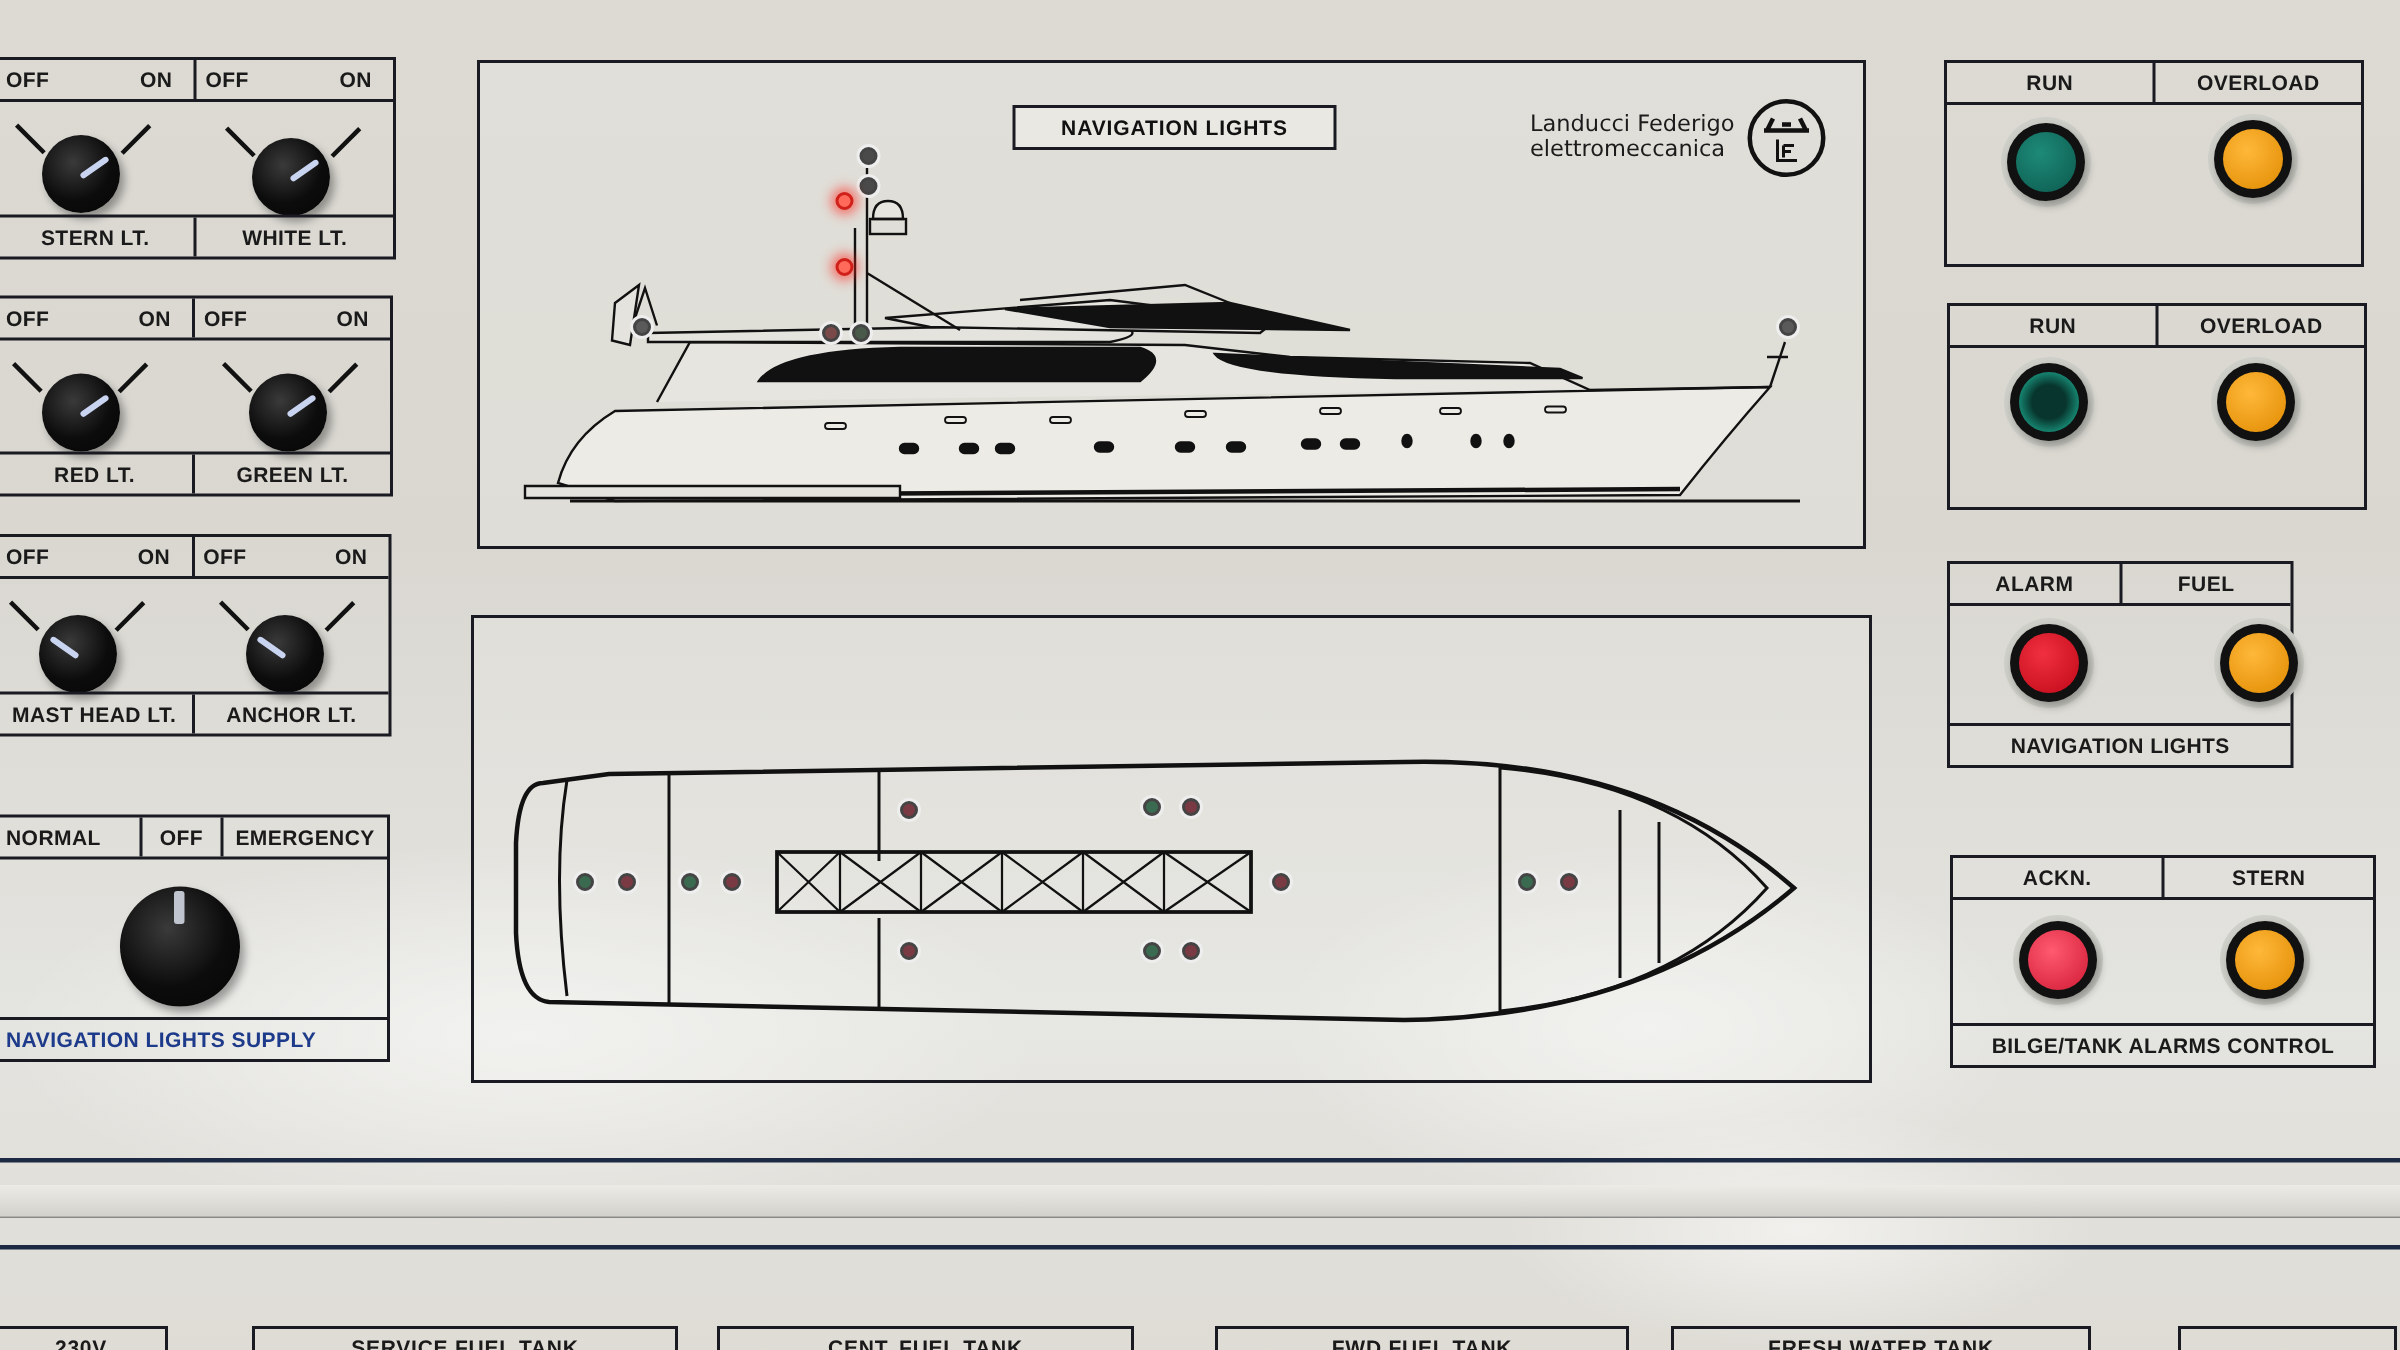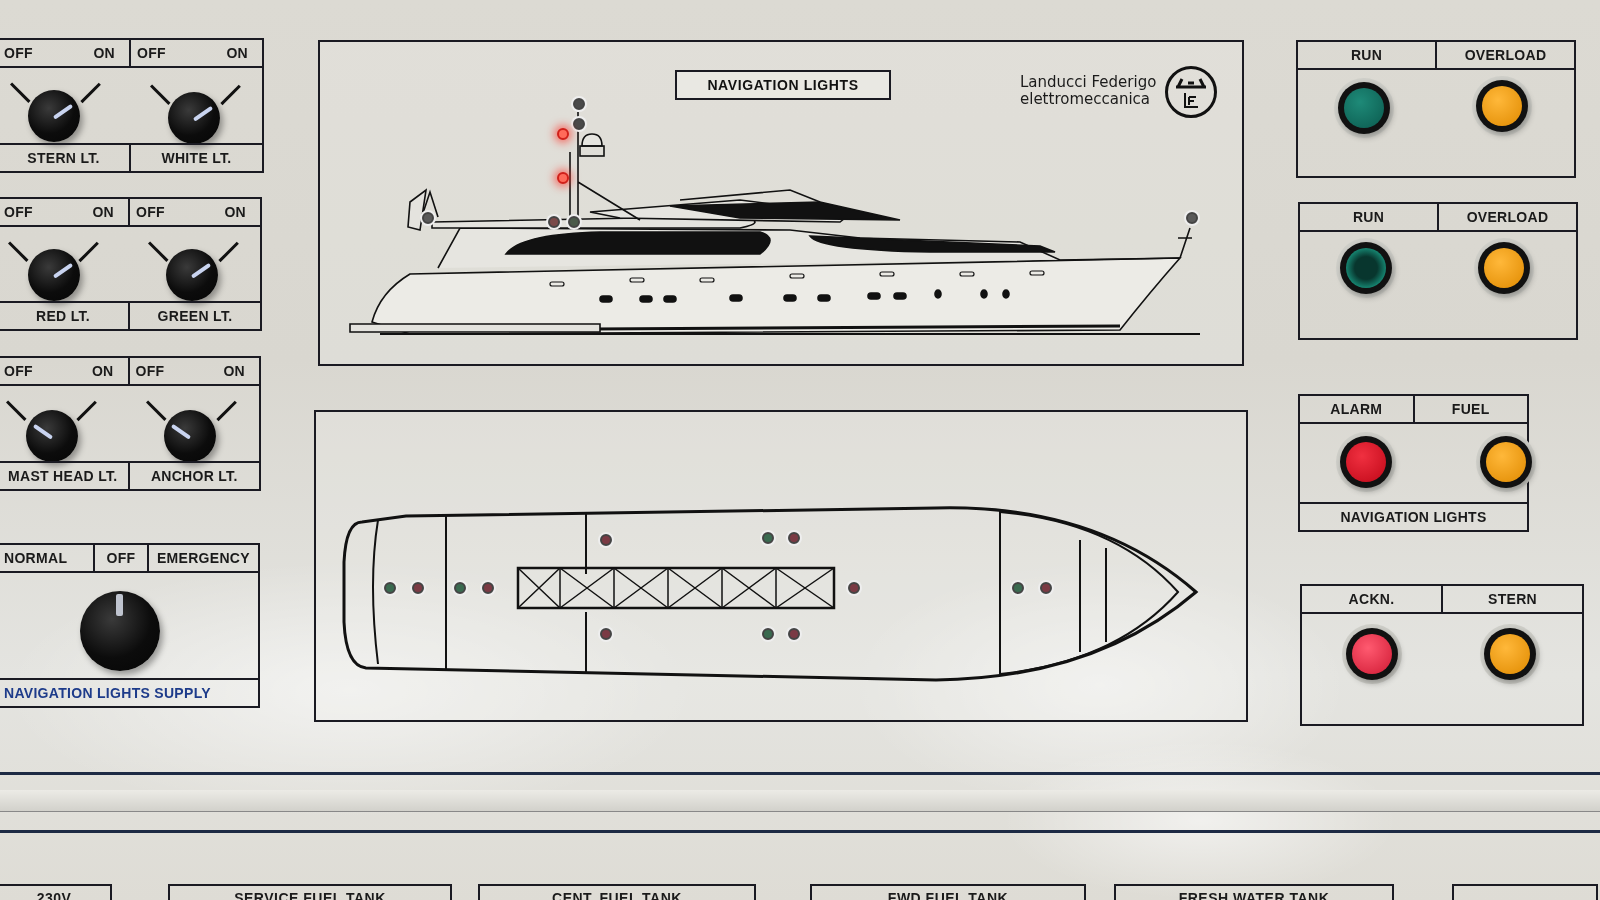--- a/index.html
+++ b/index.html
@@ -309,47 +309,50 @@
     <div class="cell">OVERLOAD</div>
   </div>
   <div class="lamp" style="left:40px;top:38px;">
       <div class="lens" style="background:radial-gradient(circle at 50% 50%,#08362e 40%,#1a9c84 80%);"></div>
     </div>
   <div class="lamp" style="left:178px;top:38px;">
       <div class="lens" style="background:radial-gradient(circle at 40% 35%,#ffb83a,#e08a00);"></div>
     </div>
 </div>
 
-<div class="box" style="left:1298px;top:394px;width:231px;height:138px;">
+<div class="box" style="left:1298px;top:374px;width:231px;height:138px;">
   <div class="cell-row top-row">
     <div class="cell">ALARM</div>
     <div class="cell">FUEL</div>
   </div>
   <div class="lamp" style="left:40px;top:40px;">
       <div class="lens" style="background:radial-gradient(circle at 40% 35%,#f03040,#c00818);"></div>
     </div>
   <div class="lamp" style="left:180px;top:40px;">
       <div class="lens" style="background:radial-gradient(circle at 40% 35%,#ffb83a,#e08a00);"></div>
     </div>
   <div class="cell-row bot-row">
     <div class="cell">NAVIGATION LIGHTS</div>
   </div>
 </div>
 
-<div class="box" style="left:1300px;top:584px;width:284px;height:142px;padding-left:32px;">
+<div class="box" style="left:1300px;top:570px;width:284px;height:142px;padding-left:32px;">
   <div class="cell-row top-row">
     <div class="cell">ACKN.</div>
     <div class="cell">STERN</div>
   </div>
   <div class="lamp" style="left:44px;top:42px;">
       <div class="lens" style="background:radial-gradient(circle at 40% 35%,#ff5a70,#d01a34);"></div>
     </div>
   <div class="lamp" style="left:182px;top:42px;">
       <div class="lens" style="background:radial-gradient(circle at 40% 35%,#ffb83a,#e08a00);"></div>
     </div>
+  <div class="cell-row bot-row">
+    <div class="cell">BILGE/TANK ALARMS CONTROL</div>
+  </div>
 </div>
 
 <div class="hline" style="top:772px;"></div>
 <div style="position:absolute;left:0;right:0;top:790px;height:22px;background:linear-gradient(180deg,#ecebe6,#d2d1cb);border-bottom:1px solid #888;"></div>
 <div class="hline" style="top:830px;"></div>
 
 <div class="tank" style="left:-4px;width:116px;">230V</div>
 <div class="tank" style="left:168px;width:284px;">SERVICE FUEL TANK</div>
 <div class="tank" style="left:478px;width:278px;">CENT. FUEL TANK</div>
 <div class="tank" style="left:810px;width:276px;">FWD FUEL TANK</div>

